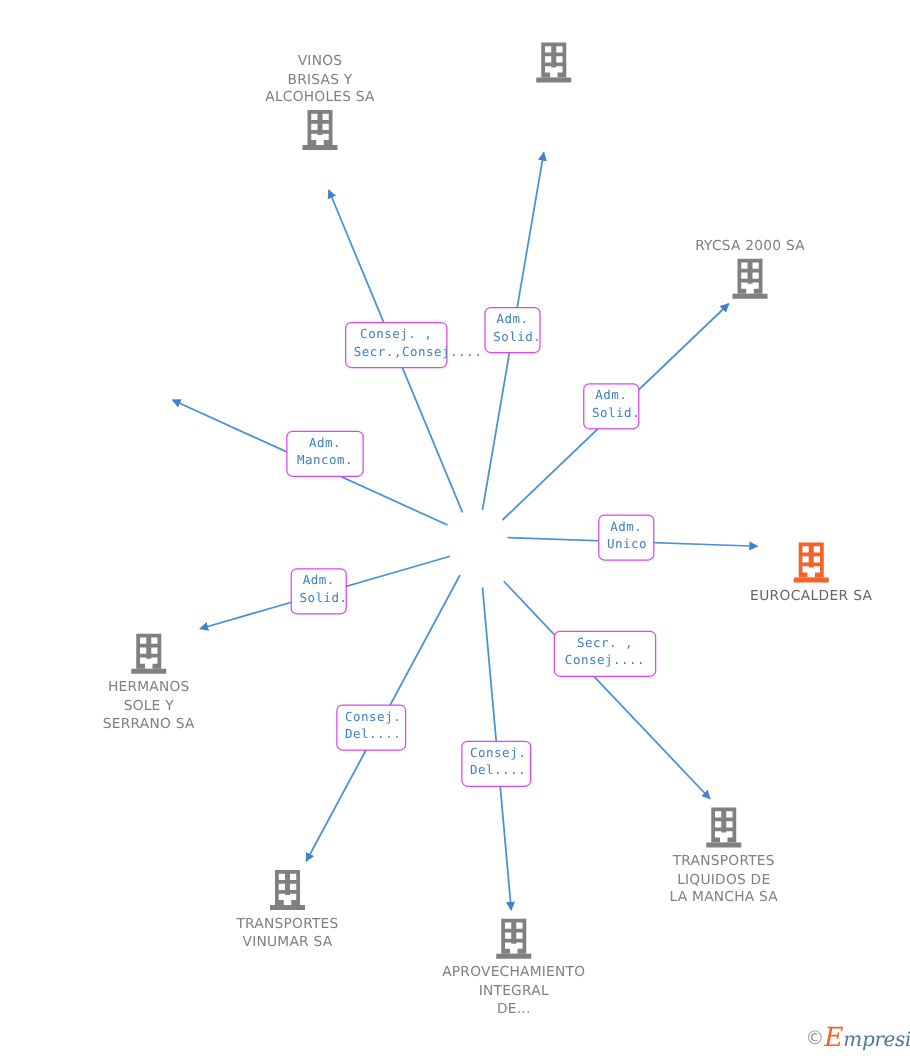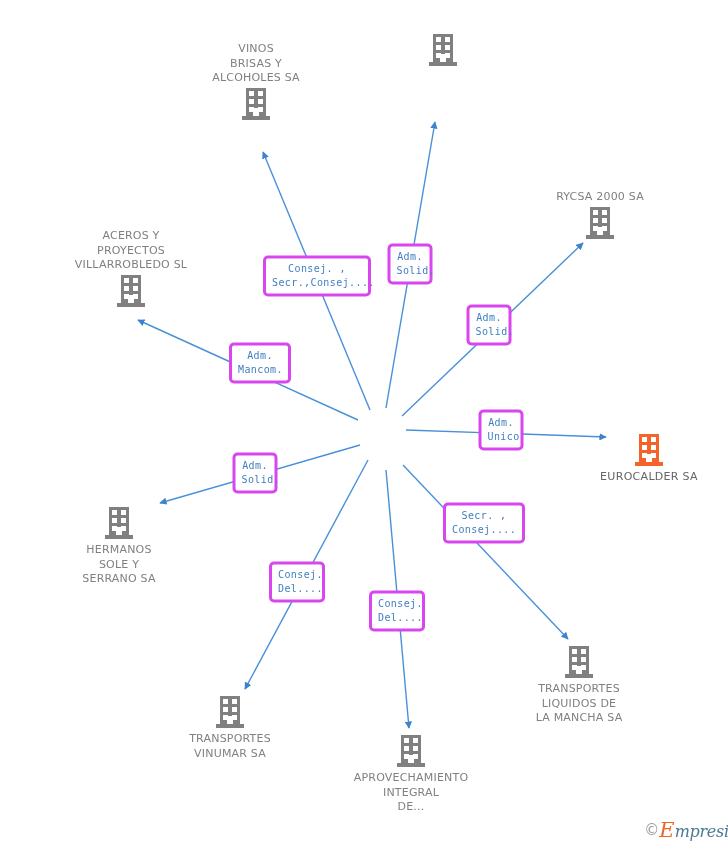--- a/index.html
+++ b/index.html
@@ -52,21 +52,21 @@
   svg.bld {
     display: inline-block;
   }
   .person-wrap {
     height: 34px;
     line-height: 0;
   }
   .edge-label {
     position: absolute;
     box-sizing: border-box;
-    border: 3px solid #d946ef;
+    border: 1px solid #d946ef;
     border-radius: 5px;
     background: #ffffff;
     color: #3f7fc1;
     font-family: "DejaVu Sans Mono", monospace;
     font-size: 10px;
     line-height: 14px;
     letter-spacing: 0.4px;
     text-align: center;
     padding: 3px 6px 4px 6px;
     white-space: pre-line;
@@ -169,38 +169,20 @@
         <rect x="8" y="13" width="5" height="5" fill="#ffffff"></rect>
         <rect x="17" y="13" width="5" height="5" fill="#ffffff"></rect>
         <rect x="8" y="21" width="5" height="5" fill="#ffffff"></rect>
         <rect x="17" y="21" width="5" height="5" fill="#ffffff"></rect>
         <rect x="12" y="22" width="6" height="8" fill="#ffffff"></rect>
         <rect x="1" y="30" width="28" height="4" fill="#808080"></rect>
       </svg>
     </div>
   </div>
 
-  <div class="node" style="left:111px; top:229px;">
-    <div class="caption">ACEROS Y
-PROYECTOS
-VILLARROBLEDO SL</div>
-    <div class="icon-wrap">
-      <svg class="bld" width="30" height="36" viewBox="0 0 30 36" aria-hidden="true">
-        <rect x="5" y="2" width="20" height="28" fill="#808080"></rect>
-        <rect x="8" y="5" width="5" height="5" fill="#ffffff"></rect>
-        <rect x="17" y="5" width="5" height="5" fill="#ffffff"></rect>
-        <rect x="8" y="13" width="5" height="5" fill="#ffffff"></rect>
-        <rect x="17" y="13" width="5" height="5" fill="#ffffff"></rect>
-        <rect x="8" y="21" width="5" height="5" fill="#ffffff"></rect>
-        <rect x="17" y="21" width="5" height="5" fill="#ffffff"></rect>
-        <rect x="12" y="22" width="6" height="8" fill="#ffffff"></rect>
-        <rect x="1" y="30" width="28" height="4" fill="#808080"></rect>
-      </svg>
-    </div>
-  </div>
 
   <div class="node" style="left:629px; top:432px;">
     <div class="icon-wrap">
       <svg class="bld" width="30" height="36" viewBox="0 0 30 36" aria-hidden="true">
         <rect x="5" y="2" width="20" height="28" fill="#f4632a"></rect>
         <rect x="8" y="5" width="5" height="5" fill="#ffffff"></rect>
         <rect x="17" y="5" width="5" height="5" fill="#ffffff"></rect>
         <rect x="8" y="13" width="5" height="5" fill="#ffffff"></rect>
         <rect x="17" y="13" width="5" height="5" fill="#ffffff"></rect>
         <rect x="8" y="21" width="5" height="5" fill="#ffffff"></rect>
@@ -281,21 +263,21 @@
         <rect x="12" y="22" width="6" height="8" fill="#ffffff"></rect>
         <rect x="1" y="30" width="28" height="4" fill="#808080"></rect>
       </svg>
     </div>
     <div class="caption">TRANSPORTES
 LIQUIDOS DE
 LA MANCHA SA</div>
   </div>
 
 
-  <div class="edge-label" style="left:297px; top:276px; width:108px;">Consej. ,
+  <div class="edge-label" style="left:297px; top:276px; width:82px;">Consej. ,
 Secr.,Consej....</div>
   <div class="edge-label" style="left:390px; top:264px; width:45px;">Adm.
 Solid.</div>
   <div class="edge-label" style="left:469px; top:325px; width:45px;">Adm.
 Solid.</div>
   <div class="edge-label" style="left:240px; top:363px; width:62px;">Adm.
 Mancom.</div>
   <div class="edge-label" style="left:481px; top:430px; width:45px;">Adm.
 Unico</div>
   <div class="edge-label" style="left:235px; top:473px; width:45px;">Adm.

